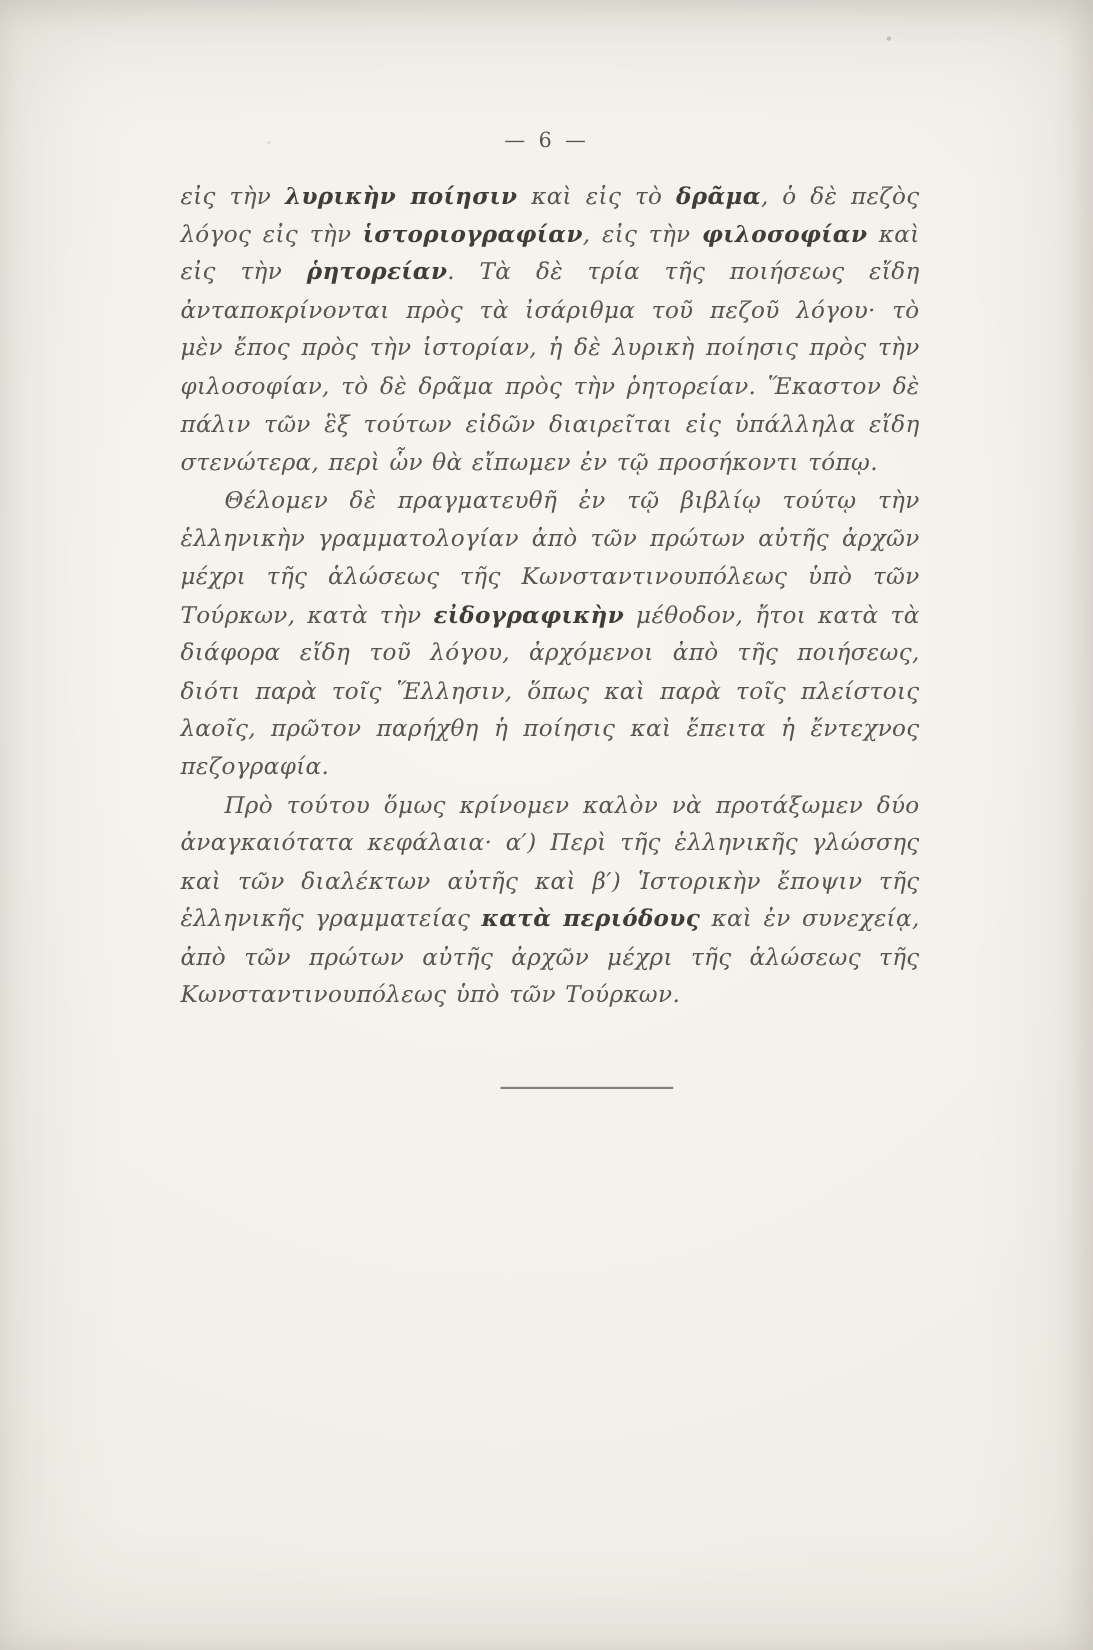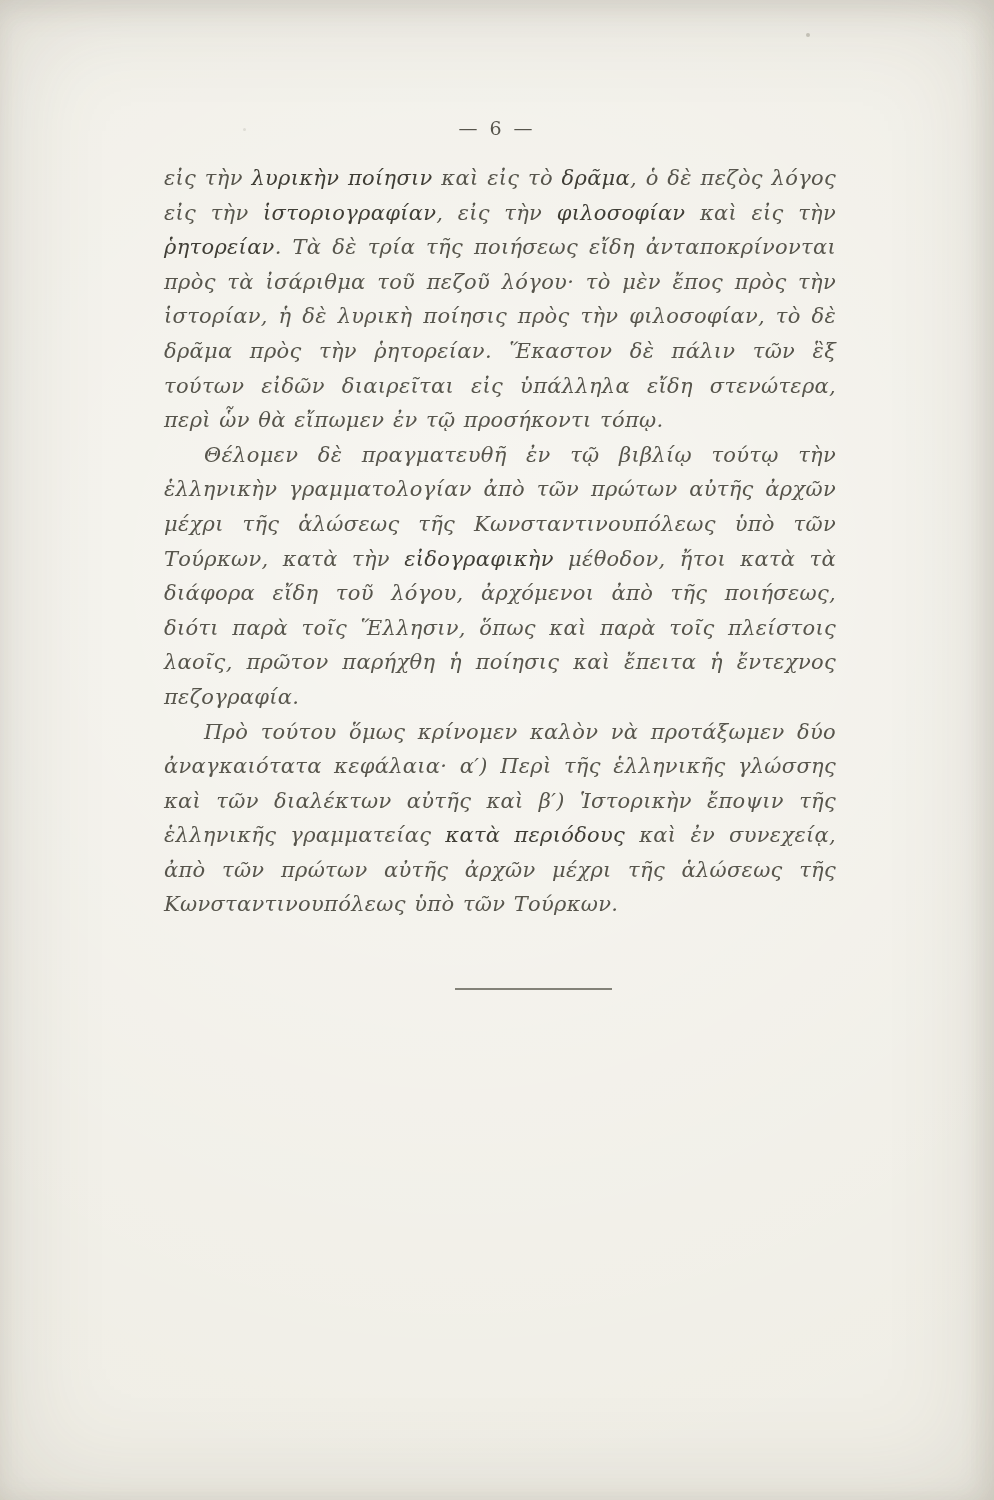--- a/index.html
+++ b/index.html
@@ -46,21 +46,21 @@
     line-height:34.6px;
     text-align:justify;
     font-style:italic;
     color:var(--ink);
     letter-spacing:0.3px;
     word-spacing:1.5px;
   }
   .para.indent{ text-indent:40px; }
   .run{ }
   .em{
-    font-weight:normal;
+    font-weight:bold;
     color:var(--ink_emphasis);
   }
   .divider{
     position:absolute;
     top:988px;left:455px;
     width:157px;height:0;
     border-top:2px solid var(--rule);
     opacity:0.75;
   }
   .speck{

